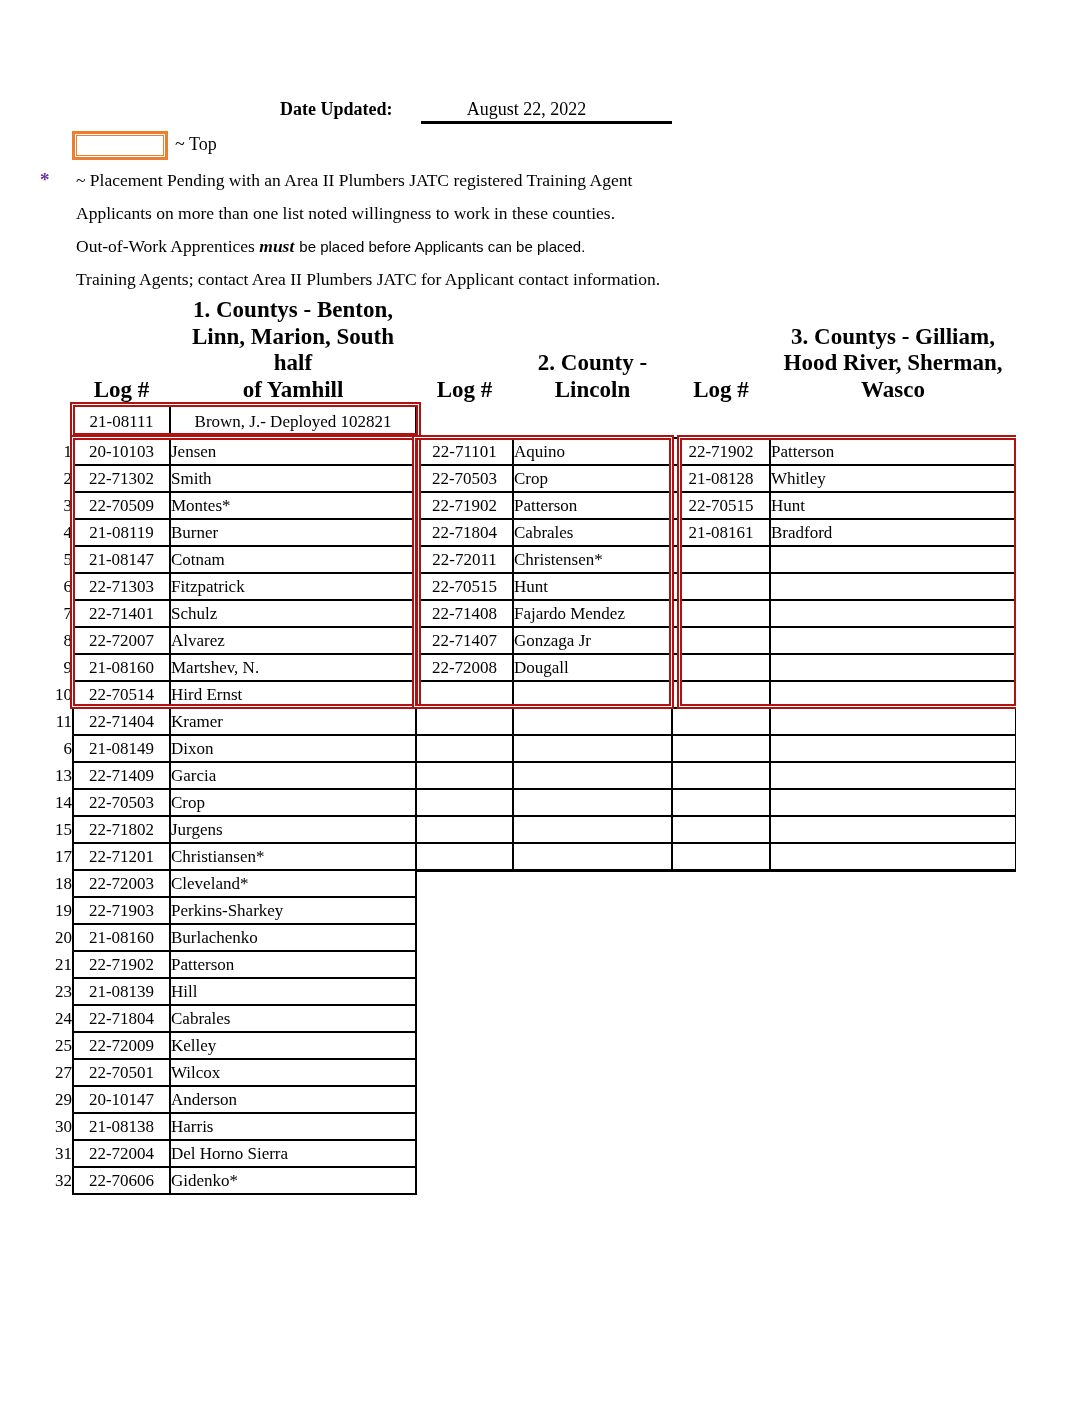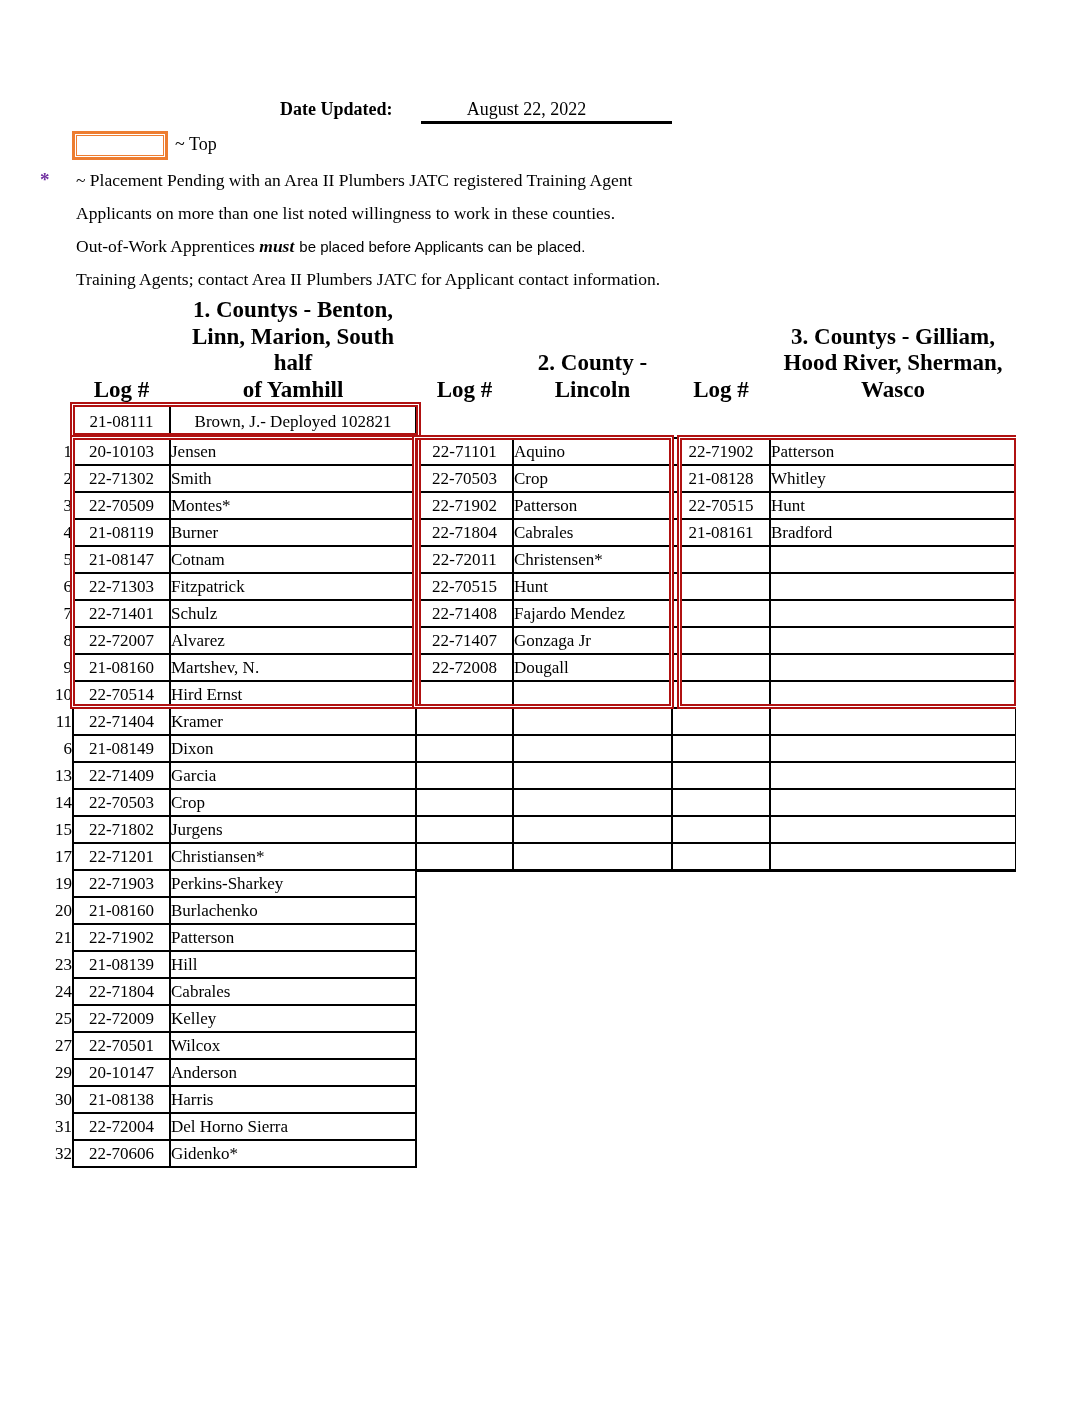--- a/index.html
+++ b/index.html
@@ -261,20 +261,29 @@
         <tr>
           <td class="void num">17</td>
           <td class="b log">22-71201</td>
           <td class="b name">Christiansen*</td>
           <td class="b log thick"></td>
           <td class="b name thick"></td>
           <td class="b log thick"></td>
           <td class="b name thick"></td>
         </tr>
         <tr>
+          <td class="void num">18</td>
+          <td class="b log">22-72003</td>
+          <td class="b name">Cleveland*</td>
+          <td class="void"></td>
+          <td class="void"></td>
+          <td class="void"></td>
+          <td class="void"></td>
+        </tr>
+        <tr>
           <td class="void num">19</td>
           <td class="b log">22-71903</td>
           <td class="b name">Perkins-Sharkey</td>
           <td class="void"></td>
           <td class="void"></td>
           <td class="void"></td>
           <td class="void"></td>
         </tr>
         <tr>
           <td class="void num">20</td>

